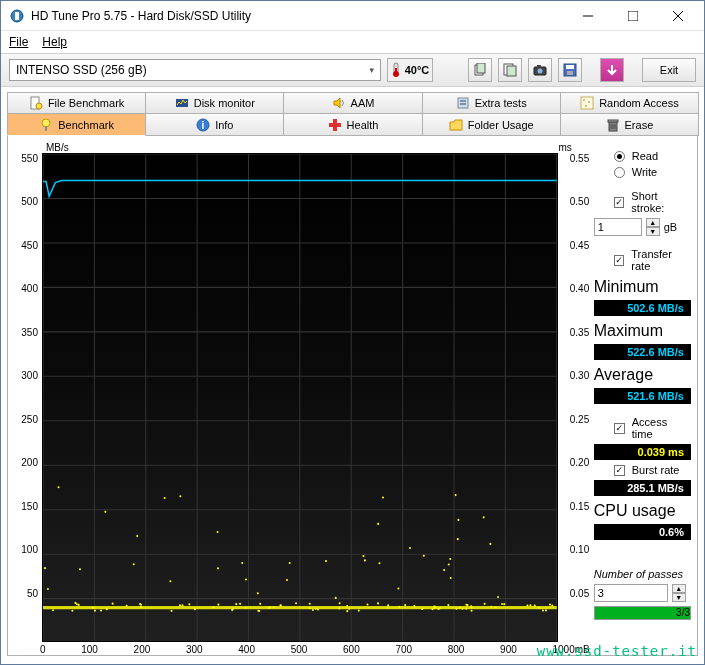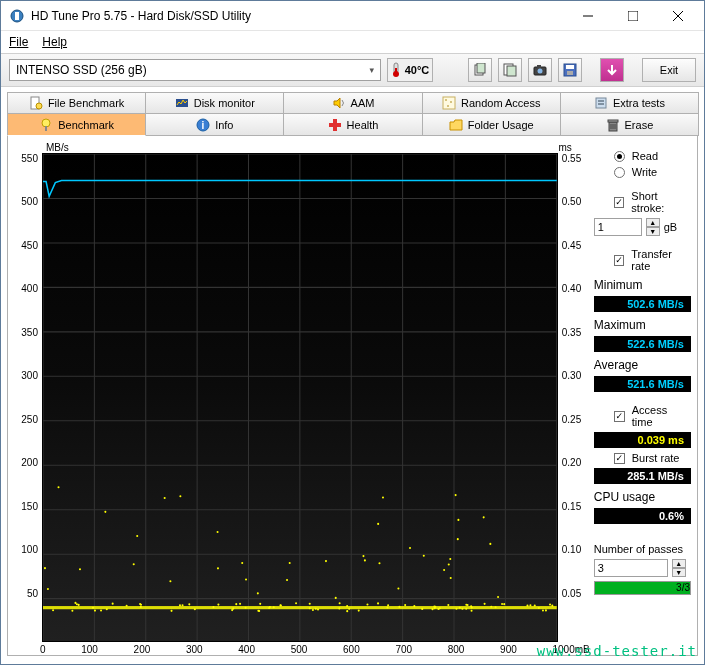--- a/index.html
+++ b/index.html
@@ -23,42 +23,42 @@
 .tabrow { display: flex; }
 .tab { flex: 1; height: 22px; border: 1px solid #b0b0b0; background: linear-gradient(#fafafa,#e6e6e6); display: flex; align-items: center; justify-content: center; gap: 5px; font-size: 11px; margin-right: -1px; }
 .tab.active { background: #fdba74; border-bottom: 1px solid #fff; position: relative; z-index: 2; }
 .tabrow.row2 .tab { border-top: none; }
 .tab .ticon { width: 14px; height: 14px; }
 .content { display: flex; padding: 6px 6px 0 6px; border: 1px solid #b0b0b0; border-top: none; margin: 0 6px; height: 520px; }
 .chartwrap { width: 576px; display: flex; flex-direction: column; }
 .axtop { display: flex; font-size: 10px; color: #000; padding: 0 14px 0 32px; }
 .chartrow { display: flex; flex: 1; }
 .yaxis { width: 28px; display: flex; flex-direction: column; justify-content: space-between; align-items: flex-end; font-size: 10px; padding: 0 4px 0 0; }
-.yaxis2 { width: 28px; display: flex; flex-direction: column; justify-content: space-between; align-items: flex-start; font-size: 10px; padding: 0 0 0 4px; }
+.yaxis2 { width: 28px; display: flex; flex-direction: column; justify-content: space-between; align-items: flex-start; font-size: 10px; padding: 0 0 0 12px; }
 .plot { flex: 1; background: linear-gradient(to bottom, #000000 0%, #0a0a0a 45%, #202020 100%); position: relative; border: 1px solid #000; }
 .grid line { stroke: #333; stroke-width: 1; }
 .xaxis { display: flex; justify-content: space-between; font-size: 10px; padding: 2px 0 0 26px; margin-right:20px; }
 .xaxis span:last-child { margin-right: -12px; }
 .xunit { font-size: 10px; }
 .sidebar { width: 106px; padding-left: 8px; display: flex; flex-direction: column; gap: 4px; font-size: 11px; }
 .startbtn { height: 22px; border: 2px solid #2a6fd4; background: linear-gradient(#f5f9ff,#d6e6fa); font-size: 11px; }
 .radio, .check { display: flex; align-items: center; gap: 7px; font-size: 11px; padding-left: 20px; }
 .checkbox { width: 11px; height: 11px; border: 1px solid #707070; display: inline-flex; align-items: center; justify-content: center; font-size: 9px; line-height: 1; }
 .radiobox { width: 11px; height: 11px; border: 1px solid #707070; border-radius: 50%; display: inline-flex; align-items: center; justify-content: center; }
 .radiobox.on::after { content:""; width:5px; height:5px; background:#000; border-radius:50%; }
 .spin { display: flex; align-items: center; gap: 4px; }
 .spin input { width: 48px; height: 18px; border: 1px solid #a0a0a0; font-size: 11px; padding: 0 3px; }
 .spinbtns { display:flex; flex-direction:column; }
 .spinbtns div { width:14px; height:9px; border:1px solid #a0a0a0; font-size:7px; display:flex; align-items:center; justify-content:center; background:#eee; }
-.statlabel { font-size: 12px; margin-top: 2px; }
+.statlabel { font-size: 16px; margin-top: 2px; }
 .statval { background: #000; color: #00d0ff; font-family: Tahoma, sans-serif; font-size: 11px; font-weight: bold; text-align: right; padding: 1px 6px; border: 1px solid #000; }
 .statval.yellow { color: #ffff00; }
 .statval.white { color: #fff; }
 .sep { height: 4px; }
-.passlabel { font-size: 11px; margin-top: 7px; }
+.passlabel { font-size: 11px; margin-top: 16px; font-style: italic; }
 .passbar { height: 14px; background: #00b020; position: relative; border:1px solid #999; }
 .passbar span { position: absolute; right: 0; font-size: 10px; color: #000; top: 0; }
 .watermark { position: absolute; right: 8px; bottom: 6px; color: #00c080; font-family: monospace; font-size: 14px; letter-spacing: 1px; z-index: 100; }
 </style>
 </head>
 <body>
 
 <div class="titlebar">
   <span class="icon">
     <svg viewBox="0 0 16 16">
@@ -158,34 +158,34 @@
       </div>
     <div class="tab">
         <svg class="ticon" viewBox="0 0 14 14">
           <path d="M2 5 L5 5 L8 2 L8 12 L5 9 L2 9 Z" fill="#ffcc00" stroke="#b88000"></path>
           <path d="M10 4 Q13 7 10 10" stroke="#888" fill="none"></path>
         </svg>
         <span>AAM</span>
       </div>
     <div class="tab">
         <svg class="ticon" viewBox="0 0 14 14">
+          <rect x="2" y="2" width="10" height="10" fill="#cde" stroke="#789"></rect>
+          <line x1="4" y1="5" x2="10" y2="5" stroke="#345"></line>
+          <line x1="4" y1="8" x2="10" y2="8" stroke="#345"></line>
+        </svg>
+        <span>Extra tests</span>
+      </div>
+    <div class="tab">
+        <svg class="ticon" viewBox="0 0 14 14">
           <rect x="1" y="1" width="12" height="12" fill="#fffae0" stroke="#c8b060"></rect>
           <circle cx="4" cy="4" r="1" fill="#c8b060"></circle>
           <circle cx="9" cy="6" r="1" fill="#c8b060"></circle>
           <circle cx="6" cy="10" r="1" fill="#c8b060"></circle>
         </svg>
         <span>Random Access</span>
-      </div>
-    <div class="tab">
-        <svg class="ticon" viewBox="0 0 14 14">
-          <rect x="2" y="2" width="10" height="10" fill="#cde" stroke="#789"></rect>
-          <line x1="4" y1="5" x2="10" y2="5" stroke="#345"></line>
-          <line x1="4" y1="8" x2="10" y2="8" stroke="#345"></line>
-        </svg>
-        <span>Extra tests</span>
       </div>
   </div>
   <div class="tabrow row2">
     <div class="tab active">
         <svg class="ticon" viewBox="0 0 14 14">
           <circle cx="7" cy="5" r="4" fill="#ffee60" stroke="#c0a000"></circle>
           <rect x="6" y="8" width="2" height="5" fill="#888"></rect>
         </svg>
         <span>Benchmark</span>
       </div>

